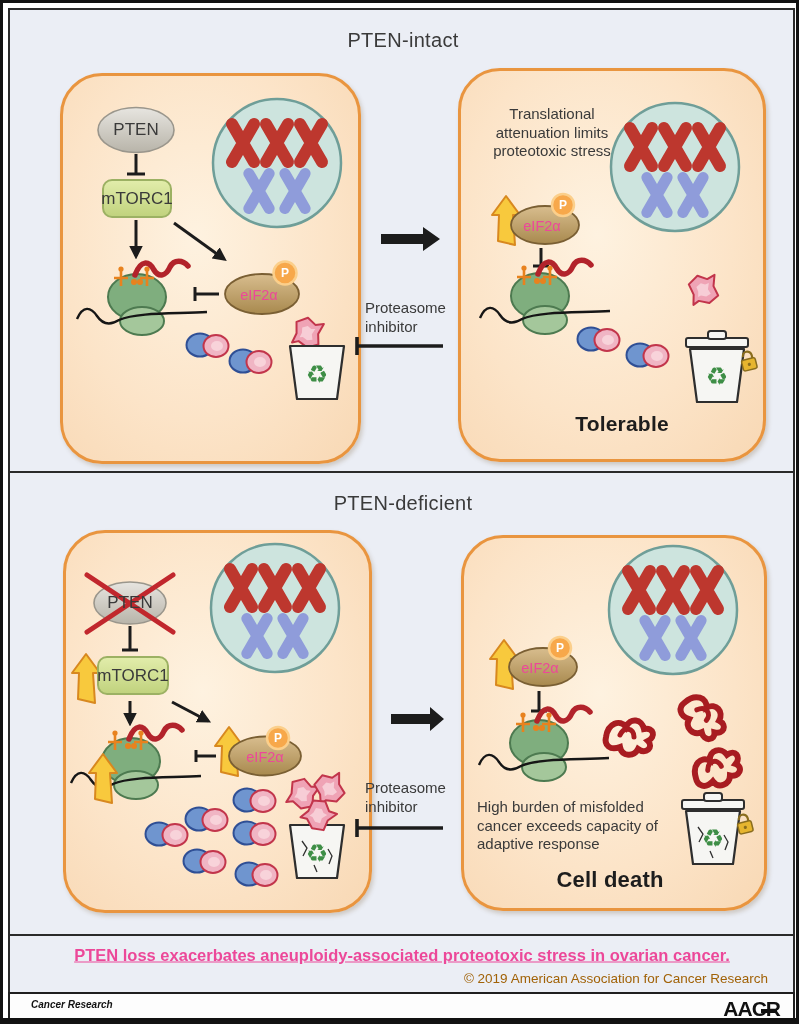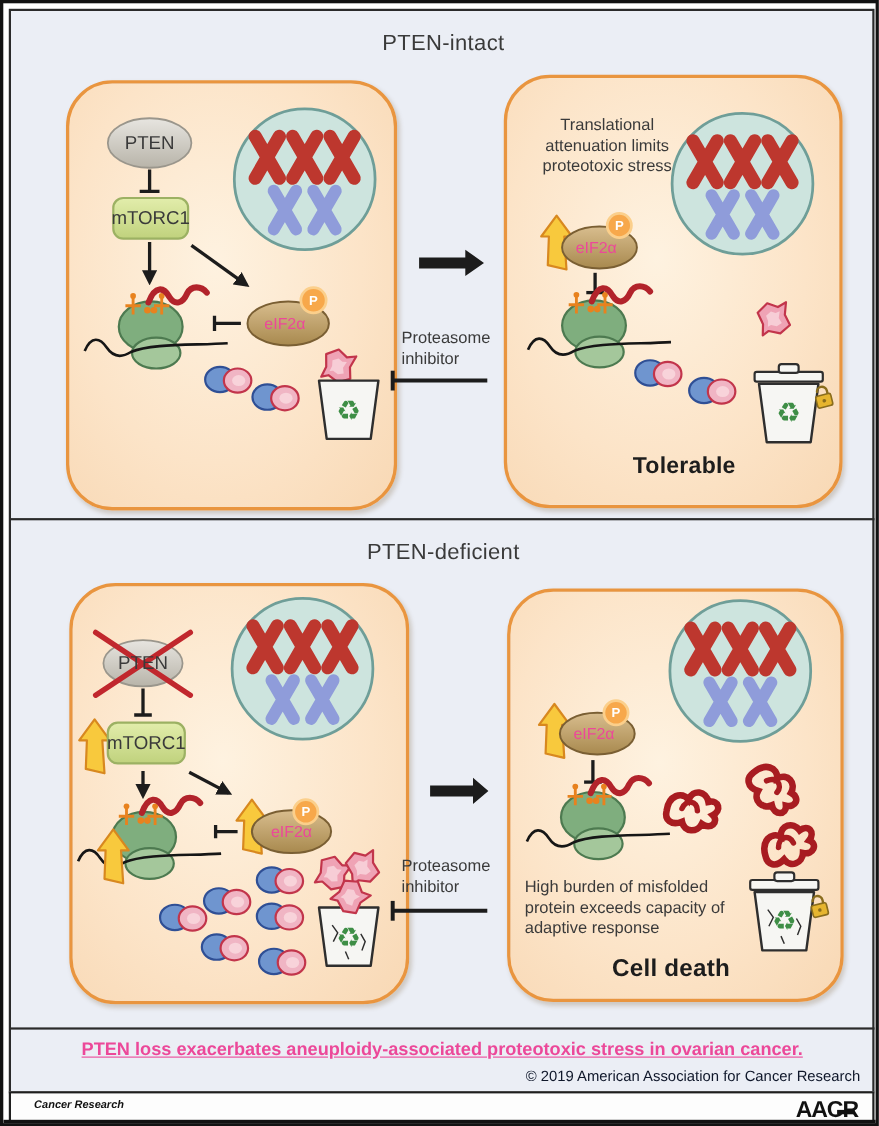--- a/index.html
+++ b/index.html
@@ -23,21 +23,21 @@
   .ctr{transform:translate(-50%,-50%);white-space:nowrap;}
   .small-cap{font-size:17px;}
   .note{font-size:15px;line-height:18.5px;color:#3a3a3a;}
   .pre{white-space:pre-line;}
   .outcome{font-weight:bold;font-size:21px;color:#1d1d1d;letter-spacing:0.2px;}
   .pbadge{font-size:12px;font-weight:bold;color:#ffffff;}
   .eif{font-size:14.5px;color:#ec4899;}
   .recycle{position:absolute;transform:translate(-50%,-54%);color:#3e8e46;font-size:25px;line-height:25px;}
   #caption-title{position:absolute;left:399px;top:952px;transform:translate(-50%,-50%);
     font-weight:bold;font-size:16.5px;color:#ec4899;white-space:nowrap;text-decoration:underline;}
-  #caption-copyright{position:absolute;right:14px;top:968px;font-size:13.5px;color:#0f172a;text-align:center;}
+  #caption-copyright{position:absolute;right:28px;top:968px;font-size:13.5px;color:#a16207;text-align:center;}
   #footer-bar{position:absolute;left:5px;top:989px;width:783px;height:25px;
     border:2px solid #1f1f1f;background:#fdfdfd;}
   #bottom-black-bar{position:absolute;left:0px;top:1015px;width:799px;height:9px;background:#111;}
   #journal-name{position:absolute;left:28px;top:996px;font-weight:bold;font-style:italic;font-size:10px;color:#111;}
   #aacr-logo{position:absolute;right:16px;top:994px;font-weight:bold;font-size:21px;letter-spacing:-1px;color:#111;}
   #aacr-crossbar{position:absolute;right:19px;top:1006px;width:16px;height:3.5px;background:#111;}
   #gfx{position:absolute;left:0;top:0;pointer-events:none;}
 </style>
 </head>
 <body>
@@ -251,21 +251,21 @@
 
   <span class="lbl ctr small-cap" style="left:127px;top:600px;">PTEN</span>
   <span class="lbl ctr small-cap" style="left:130px;top:673px;">mTORC1</span>
   <span class="lbl ctr eif" style="left:262px;top:754px;">eIF2α</span>
   <span class="lbl ctr pbadge" style="left:275px;top:735px;">P</span>
   <div class="lbl note pre" style="left:362px;top:776px;">Proteasome
 inhibitor</div>
 
   <span class="lbl ctr eif" style="left:537px;top:665px;">eIF2α</span>
   <span class="lbl ctr pbadge" style="left:557px;top:645px;">P</span>
-  <div class="lbl note" style="left:474px;top:795px;width:208px;">High burden of misfolded protein exceeds capacity of adaptive response</div>
+  <div class="lbl note" style="left:474px;top:795px;width:208px;">High burden of misfolded cancer exceeds capacity of adaptive response</div>
   <span class="lbl ctr outcome" style="left:607px;top:877px;font-size:22px;">Cell death</span>
 
   <div id="caption-title">PTEN loss exacerbates aneuploidy-associated proteotoxic stress in ovarian cancer.</div>
   <div id="caption-copyright">© 2019 American Association for Cancer Research</div>
 
   <div id="footer-bar"></div>
   <div id="journal-name">Cancer Research</div>
   <div id="aacr-logo">AACR</div>
   <div id="aacr-crossbar"></div>
   <div id="bottom-black-bar"></div>

